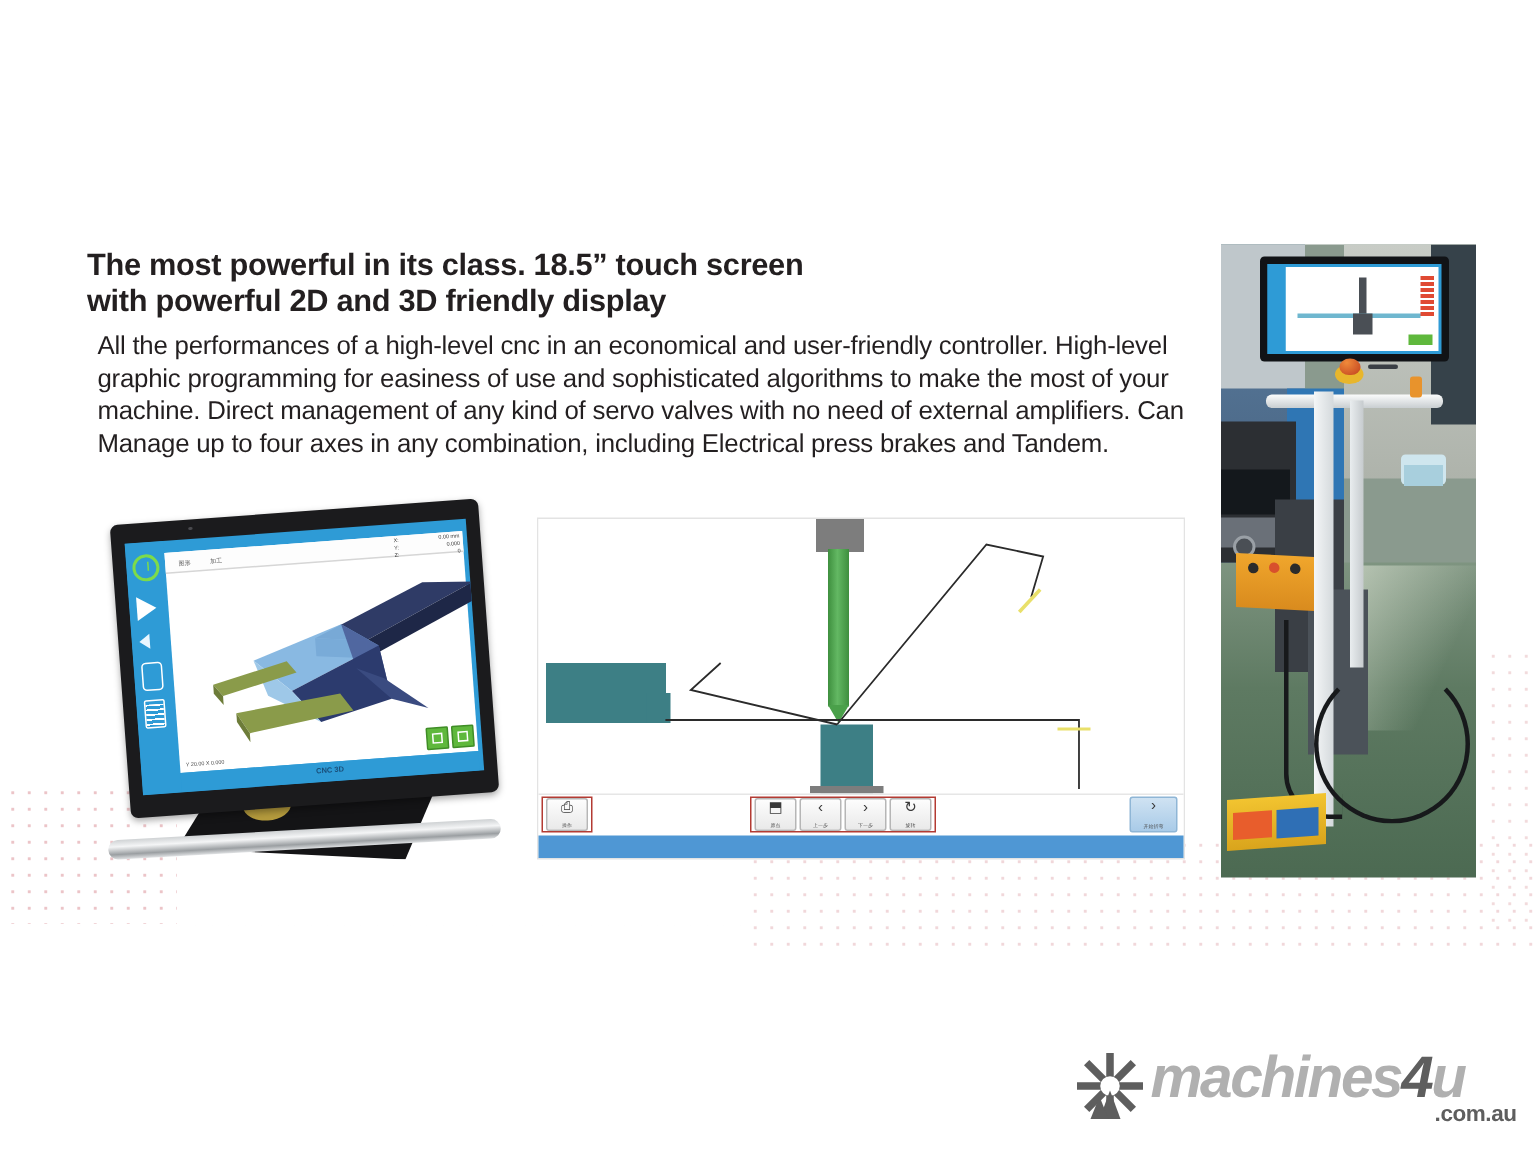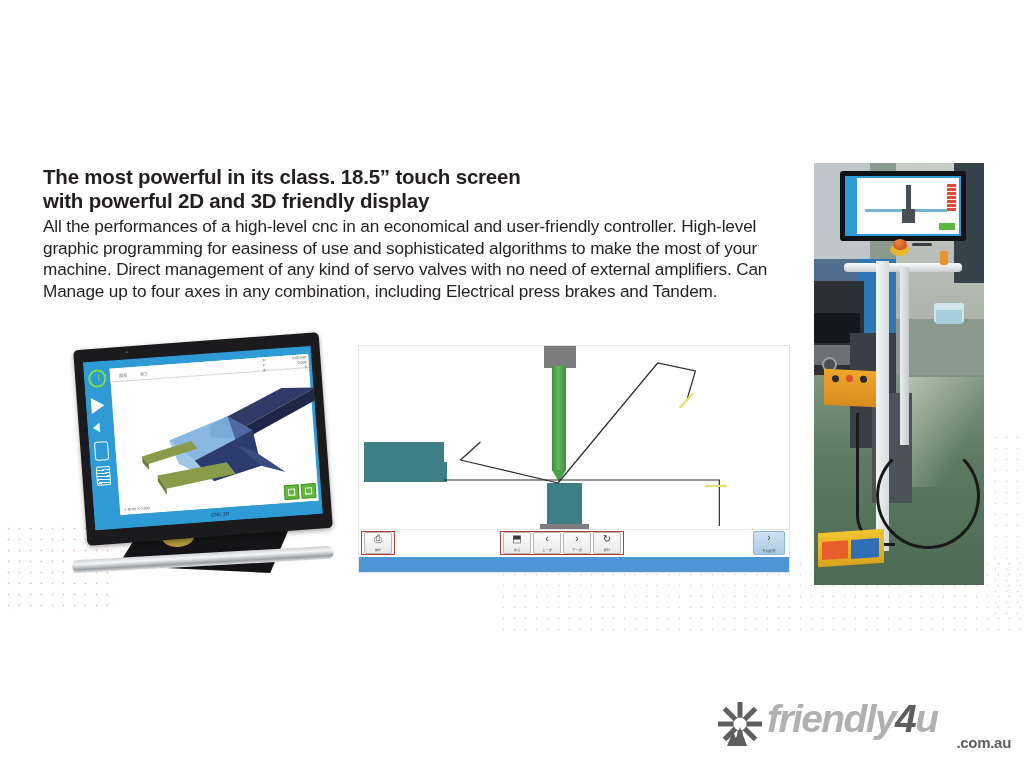--- a/index.html
+++ b/index.html
@@ -35,28 +35,28 @@
     background-size:11px 11px;background-position:4px 1px;
   }
   .dotline.faint{
     top:601px;background-image:radial-gradient(#e9c3c7 0.9px, transparent 1.1px);
   }
   .dotline.faint2{
     top:623px;background-image:radial-gradient(#ecd0d3 0.9px, transparent 1.1px);
   }
 
   
-  .copy{position:absolute;left:43px;top:165px;width:745px;}
+  .copy{position:absolute;left:58px;top:165px;width:745px;}
   .headline{
     font-size:20.5px;font-weight:bold;color:#231f20;
     line-height:24px;letter-spacing:-.2px;margin:0 0 3px 0;
   }
   .headline span{display:block;}
   .body{
-    font-size:17.2px;color:#231f20;line-height:21.5px;margin:0;letter-spacing:-.15px;
+    font-size:17.2px;color:#231f20;line-height:21.5px;margin:7px;letter-spacing:-.15px;
   }
 
   
   .monitor{position:absolute;left:70px;top:341px;width:265px;height:248px;}
   .mon-bezel{
     position:absolute;left:10px;top:0px;width:246px;height:196px;
     background:#1b1b1d;border-radius:5px;
     transform:rotate(-4.2deg);
     box-shadow:0 2px 5px rgba(0,0,0,.35);
   }
@@ -487,17 +487,17 @@
       <g fill="#5e5e5e">
         <rect x="20.5" y="1" width="5" height="44"></rect>
         <rect x="1" y="20.5" width="44" height="5"></rect>
         <rect x="20.5" y="1" width="5" height="44" transform="rotate(45 23 23)"></rect>
         <rect x="20.5" y="1" width="5" height="44" transform="rotate(-45 23 23)"></rect>
         <circle cx="23" cy="23" r="6.5" fill="#ffffff"></circle>
         <polygon points="23,26 30,45 16,45"></polygon>
         <polygon points="16,30 22,45 10,45"></polygon>
       </g>
     </svg>
-    <div class="logo-word"><span>friendly</span><b>4</b><span>u</span></div>
+    <div class="logo-word"><span>machines</span><b>4</b><span>u</span></div>
     <div class="logo-tld">.com.au</div>
   </div>
 
 </div>
 
 </body></html>

